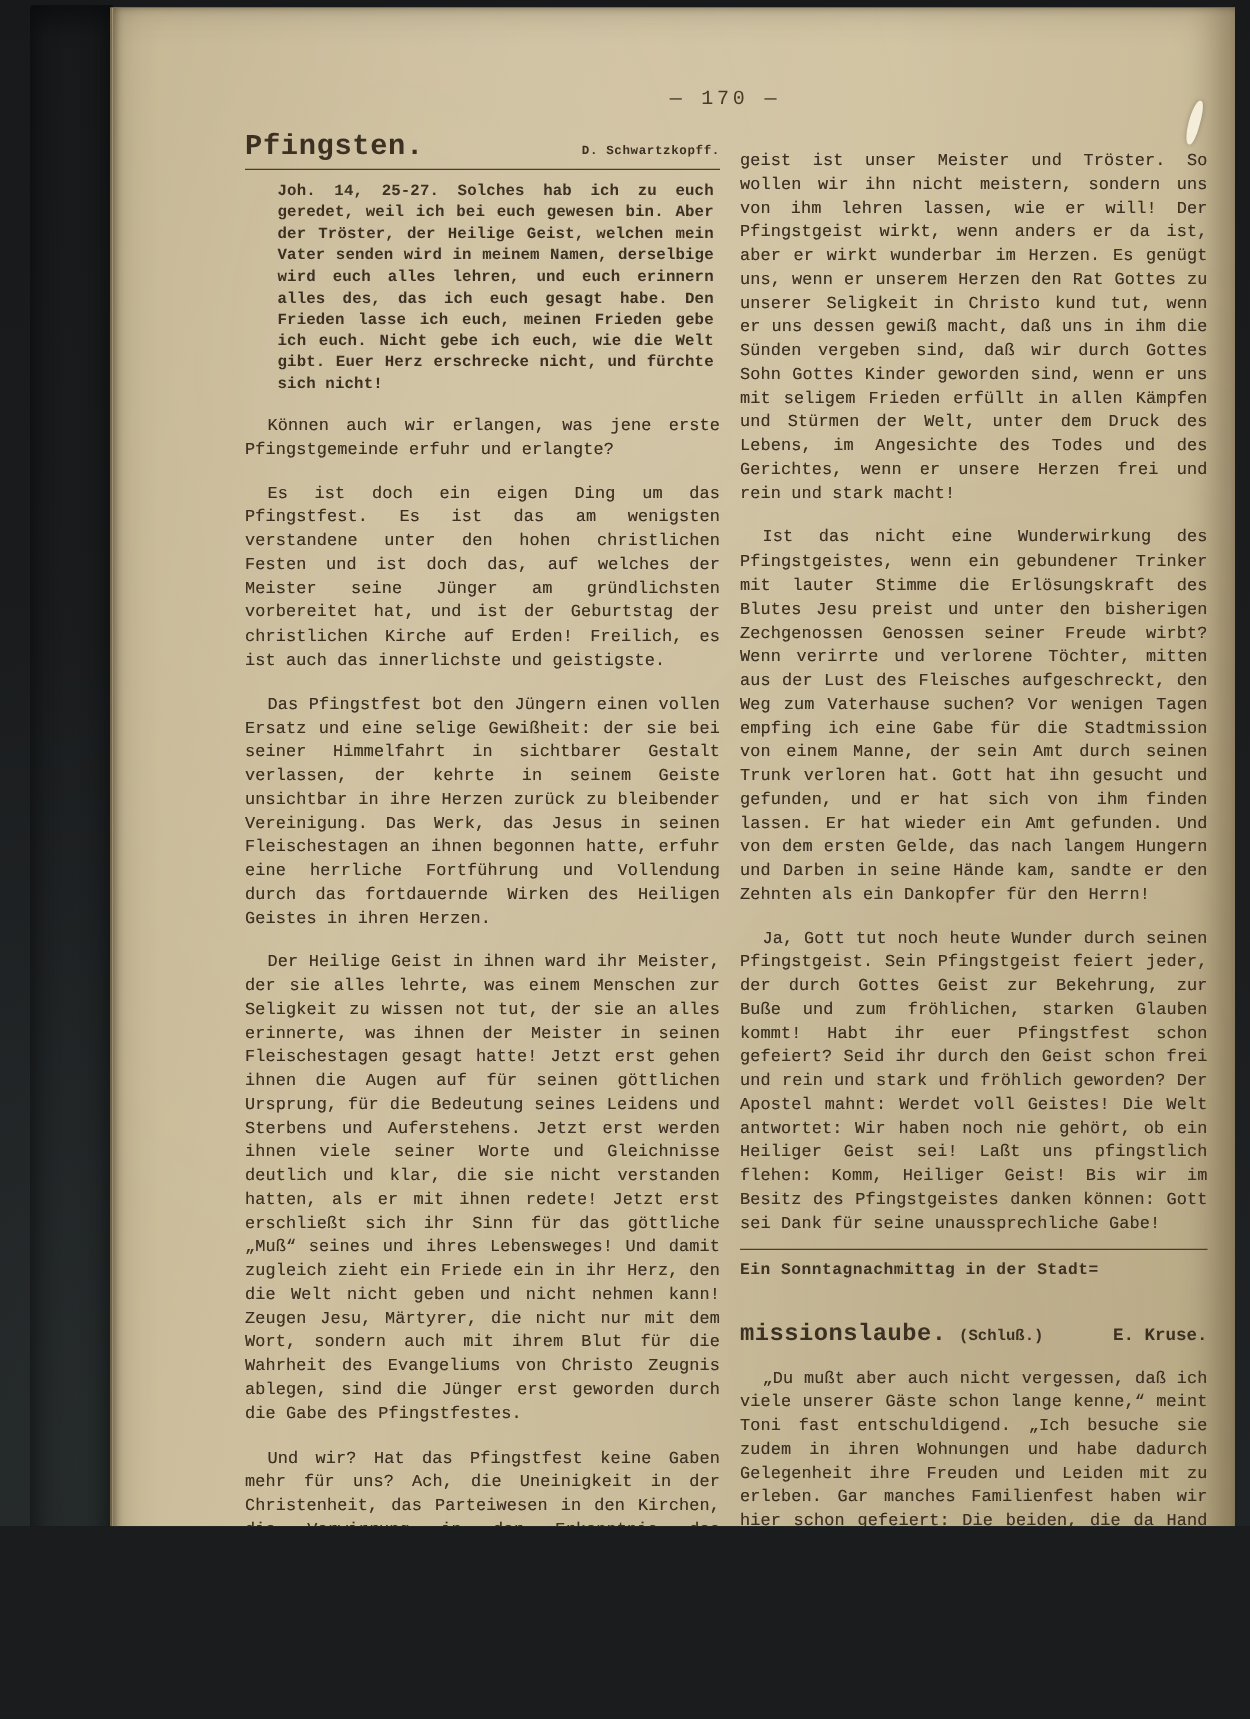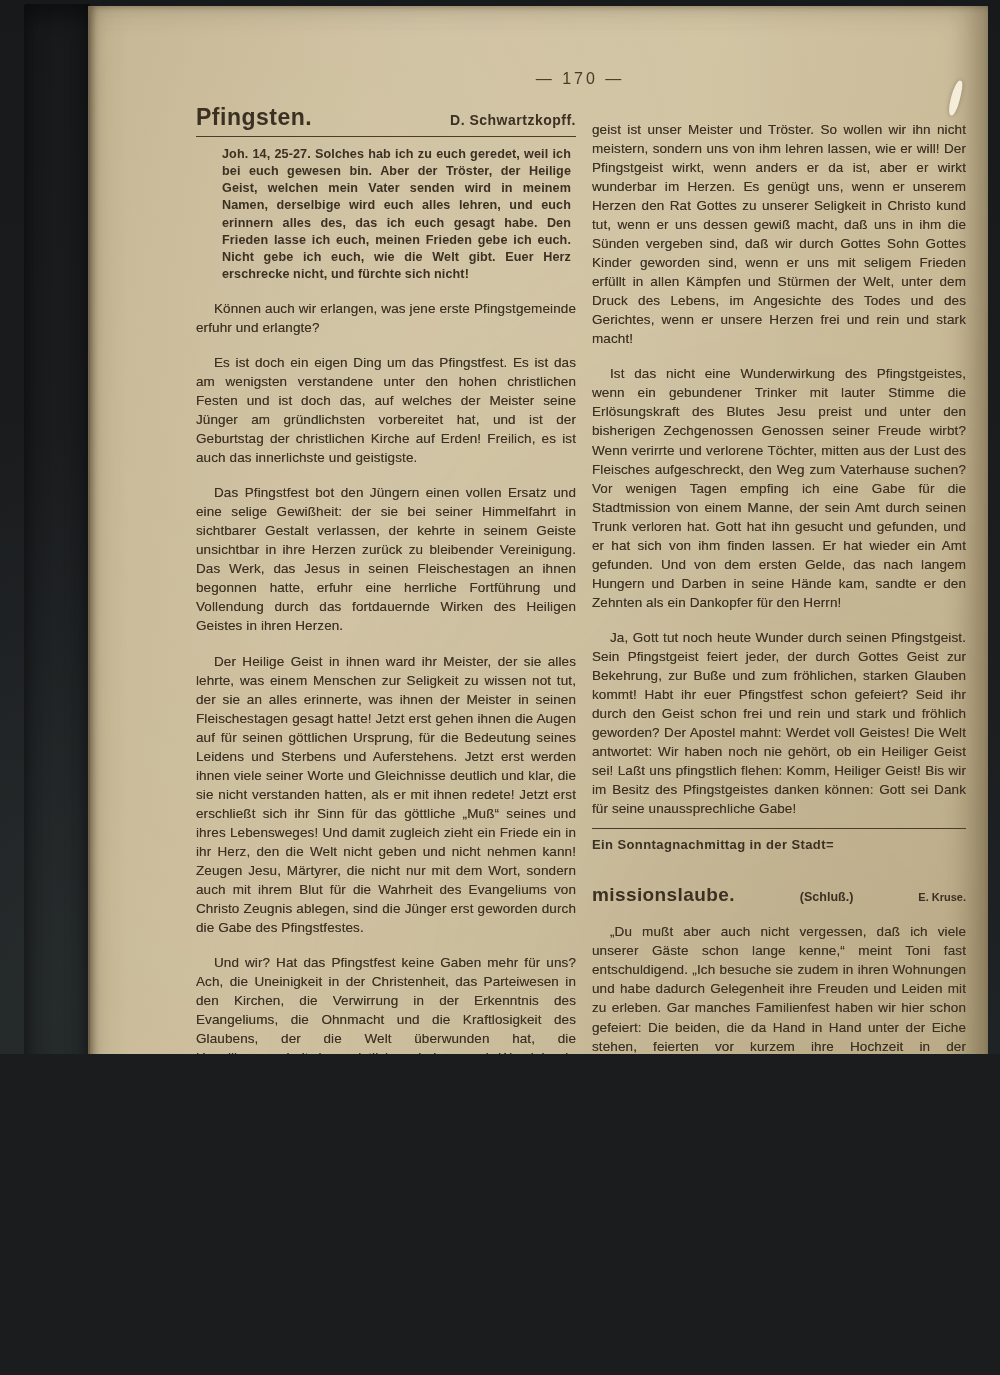--- a/index.html
+++ b/index.html
@@ -5,25 +5,25 @@
   :root{
     --bg-dark:#1a1c1e;
     --paper:#cdbf9d;
     --paper-edge:#b4a582;
     --ink:#3b3022;
     --rule:#4a3c28;
   }
   *{box-sizing:border-box;}
   html,body{margin:0;padding:0;background:var(--bg-dark);}
   .photo{
-    position:relative;width:1000px;height:1054px;overflow:hidden;
+    position:relative;width:1000px;height:1221px;overflow:hidden;
     background:
       radial-gradient(ellipse at 10% 95%, #262b2c 0%, transparent 40%),
       linear-gradient(180deg,#17191b 0%, #1b1d1f 60%, #202325 100%);
-    font-family:Liberation Sans, sans-serif;
+    font-family:Liberation Mono, monospace;
   }
   
   .stack-edges{
     position:absolute;left:24px;top:4px;width:66px;height:1330px;
     background:
       linear-gradient(180deg, rgba(255,255,255,.08), transparent 4%, transparent 96%, rgba(0,0,0,.35)),
       repeating-linear-gradient(90deg,
         #8d7f62 0 3px, #b2a37f 3px 16px, #9a8c6c 16px 19px,
         #c2b38f 19px 36px, #a193722 36px 38px, #cabb97 38px 52px,
         #b0a17e 52px 55px, #d0c19e 55px 66px);
@@ -53,39 +53,39 @@
   }
   .page-header{
     text-align:center;font-size:16px;letter-spacing:3px;color:#473a26;
     margin-bottom:16px;font-weight:500;
   }
   .columns{display:flex;gap:16px;}
   .col-left{width:380px;flex:0 0 380px;}
   .col-right{width:374px;flex:0 0 374px;}
   .title-row{display:flex;justify-content:space-between;align-items:baseline;text-align:right;}
   .art-title{font-size:23px;font-weight:700;letter-spacing:.5px;}
-  .art-author{font-size:14px;font-weight:700;letter-spacing:.5px;}
+  .art-author{font-size:10px;font-weight:700;letter-spacing:.5px;}
   .title-rule{border-top:1.6px solid var(--rule);margin:5px 0 9px 0;}
   .scripture{
     margin:2px 5px 9px 26px;font-size:12.6px;font-weight:700;line-height:1.36;
     text-align:justify;letter-spacing:.1px;
   }
   .para{
     margin:16px 0 3px 0;font-size:13.5px;line-height:1.41;text-align:justify;
     text-indent:18px;letter-spacing:.1px;
     text-shadow:0 0 .5px rgba(59,48,34,.55);
   }
   .para.no-indent{text-indent:0;}
   .section-rule{border-top:1.6px solid var(--rule);margin:10px 0 8px 0;}
   .sec-head{margin-bottom:8px;}
   .sec-title-line1{font-size:13px;font-weight:700;letter-spacing:.4px;line-height:1.25;}
   .sec-title-line2row{display:flex;align-items:baseline;gap:10px;}
   .sec-title2{font-size:19px;font-weight:700;letter-spacing:.4px;}
-  .sec-sub{font-size:12.5px;font-weight:700;flex:1;text-align:center;margin-top:37px;}
-  .sec-author{font-size:11px;font-weight:700;}
+  .sec-sub{font-size:12.5px;font-weight:700;flex:1;margin-top:37px;}
+  .sec-author{font-size:14px;font-weight:700;}
 </style>
 </head>
 <body>
 
 <div class="photo">
 
   <div class="stack-edges"></div>
 
   <div class="page">
     <div class="white-sliver"></div>

